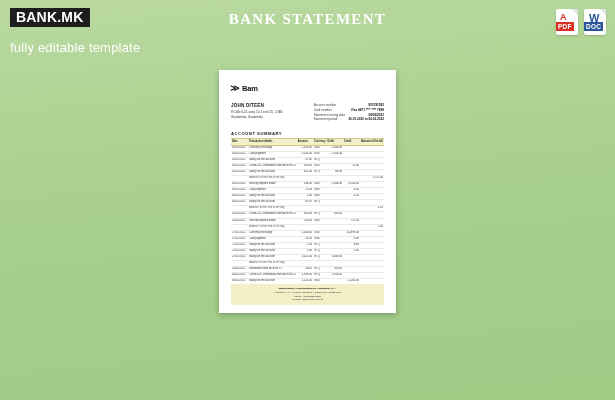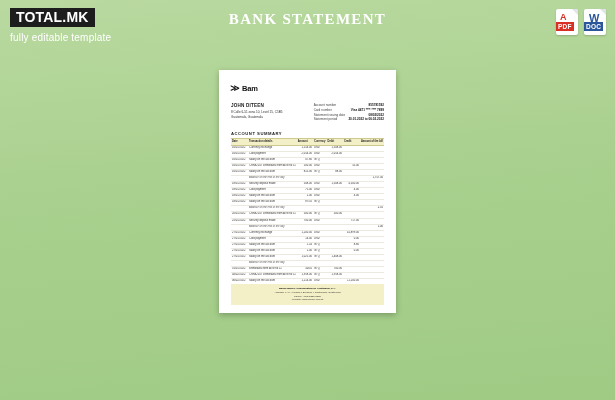--- a/index.html
+++ b/index.html
@@ -25,22 +25,22 @@
     display: inline-block;
     background: #1d1d1d;
     color: #ffffff;
     font-weight: bold;
     font-size: 14px;
     letter-spacing: .2px;
     padding: 2px 6px 3px 6px;
     line-height: 1;
   }
   .brand-sub {
-    margin-top: 5px;
-    font-size: 10px;
+    margin-top: 13px;
+    font-size: 13px;
     color: #ffffff;
     letter-spacing: .2px;
   }
   .top-title {
     position: absolute; left: 0; right: 0; top: 11px;
     text-align: center;
     color: #ffffff;
     font-weight: bold;
     font-size: 15px;
     letter-spacing: 1.3px;
@@ -182,21 +182,21 @@
     color: #333;
   }
   .doc-footer .strong { font-weight: bold; color: #111; }
 </style>
 </head>
 <body>
 
 <div class="topbar">
 
   <div class="brand">
-    <div class="brand-logo">TOTAL.MK</div>
+    <div class="brand-logo">BANK.MK</div>
     <div class="brand-sub">fully editable template</div>
   </div>
 
   <div class="top-title">BANK STATEMENT</div>
 
   <div class="file-icons">
     <div class="file-icon pdf">
       <span class="corner"></span>
       <span class="glyph">A</span>
       <span class="tag">PDF</span>

